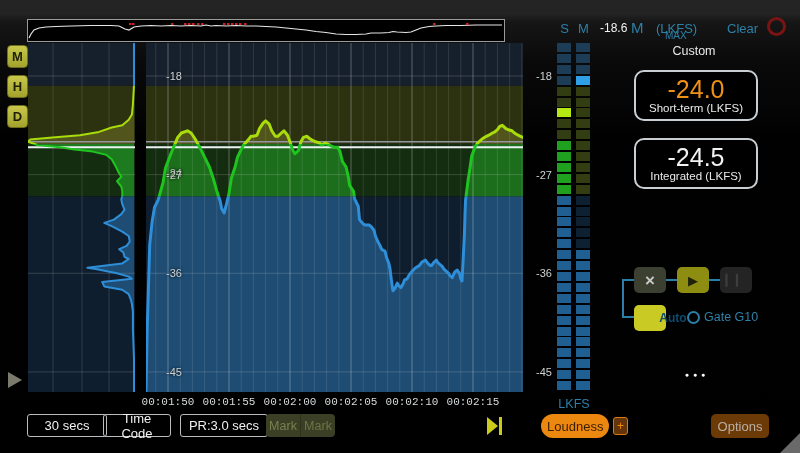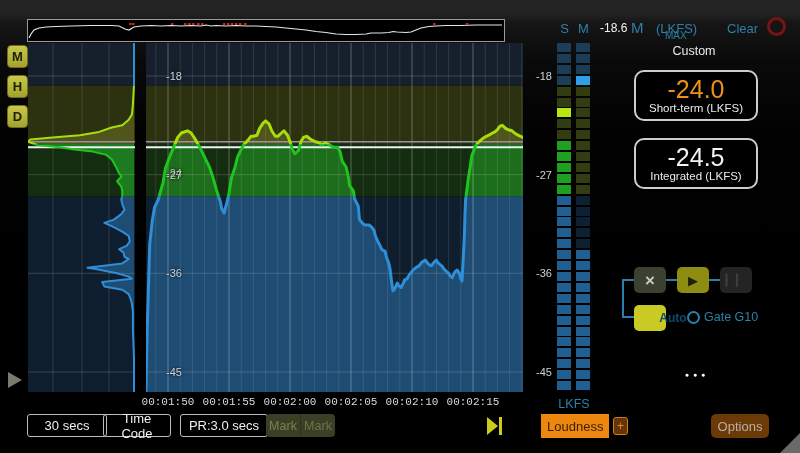--- a/index.html
+++ b/index.html
@@ -318,19 +318,19 @@
   <div class="conn" style="left:622px;top:279px;width:2px;height:39px;"></div>
   <div class="conn" style="left:622px;top:316px;width:12px;height:2px;"></div>
   <div class="tbtn" style="left:634px;top:305px;background:#caca24;">
     <span style="color:#0c4a6e;font-size:12px;font-weight:bold;margin-left:46px;">Auto</span>
   </div>
   <div class="abs" style="left:687px;top:311px;width:9px;height:9px;border:2px solid #2b7fa8;border-radius:50%;"></div>
   <span class="abs blue-text" style="left:704px;top:310px;font-size:12.5px;">Gate G10</span>
 
   <div class="abs" style="left:597px;top:371px;width:200px;text-align:center;font-size:7px;letter-spacing:4px;color:#fff;">●●●</div>
 
-  <button class="abs" style="left:541px;top:414px;width:68px;height:24px;background:#ec870f;border:none;border-radius:0;color:#3c1e02;font-size:13px;">Loudness</button>
+  <button class="abs" style="left:541px;top:414px;width:68px;height:24px;background:#ec870f;border:none;border-radius:12px;color:#3c1e02;font-size:13px;">Loudness</button>
   <button class="abs" style="left:613px;top:417px;width:15px;height:18px;background:#64350a;border:1px solid #d57b12;border-radius:3px;color:#ec870f;font-size:12px;padding:0;line-height:15px;">+</button>
   <button class="abs" style="left:711px;top:414px;width:58px;height:24px;background:#6b3a06;border:none;border-radius:5px;color:#b9b0a7;font-size:13px;">Options</button>
 
   <div class="abs" style="left:780px;top:433px;width:0;height:0;border-left:20px solid transparent;border-bottom:20px solid #6a6a6a;"></div>
 
 </div>
 
 </body></html>

